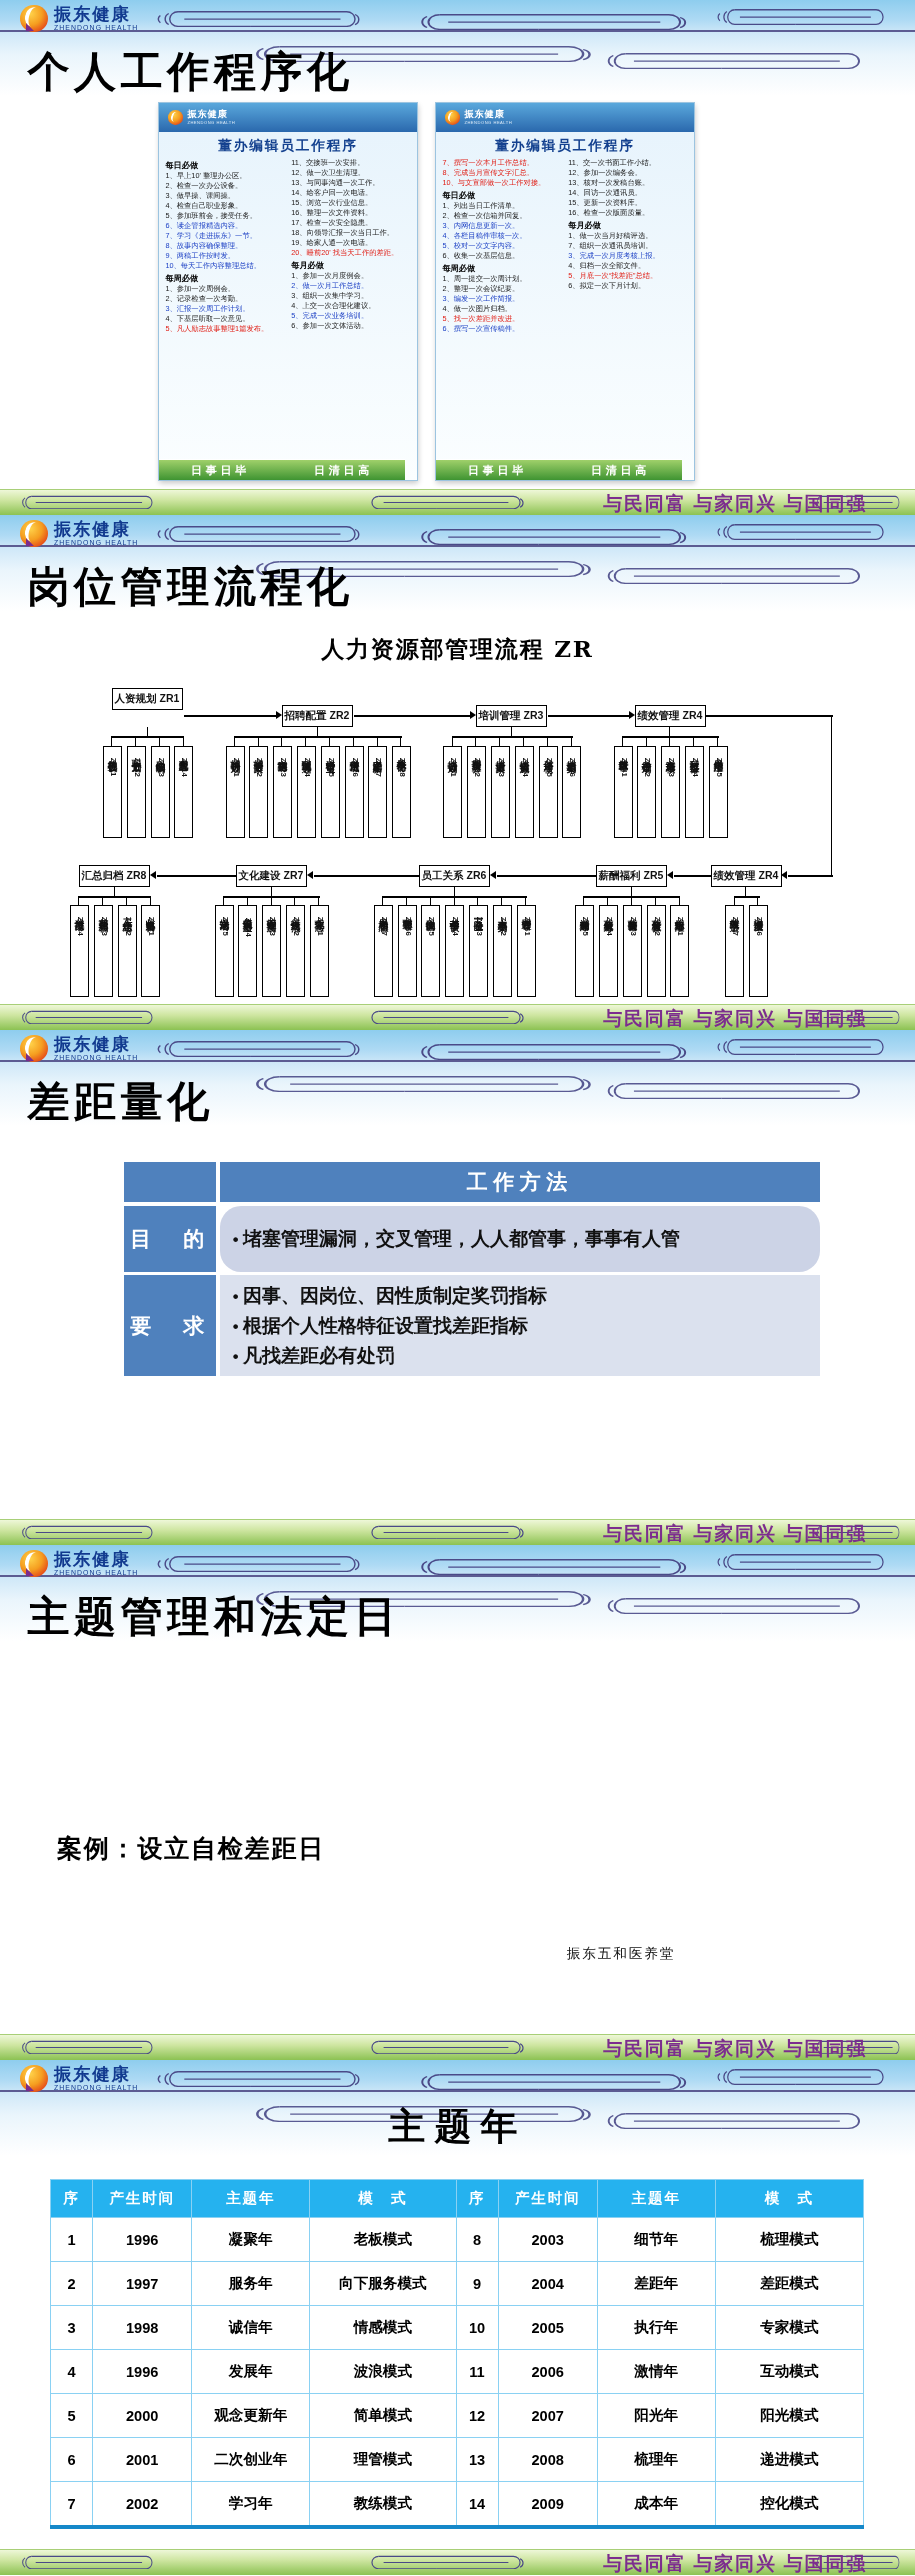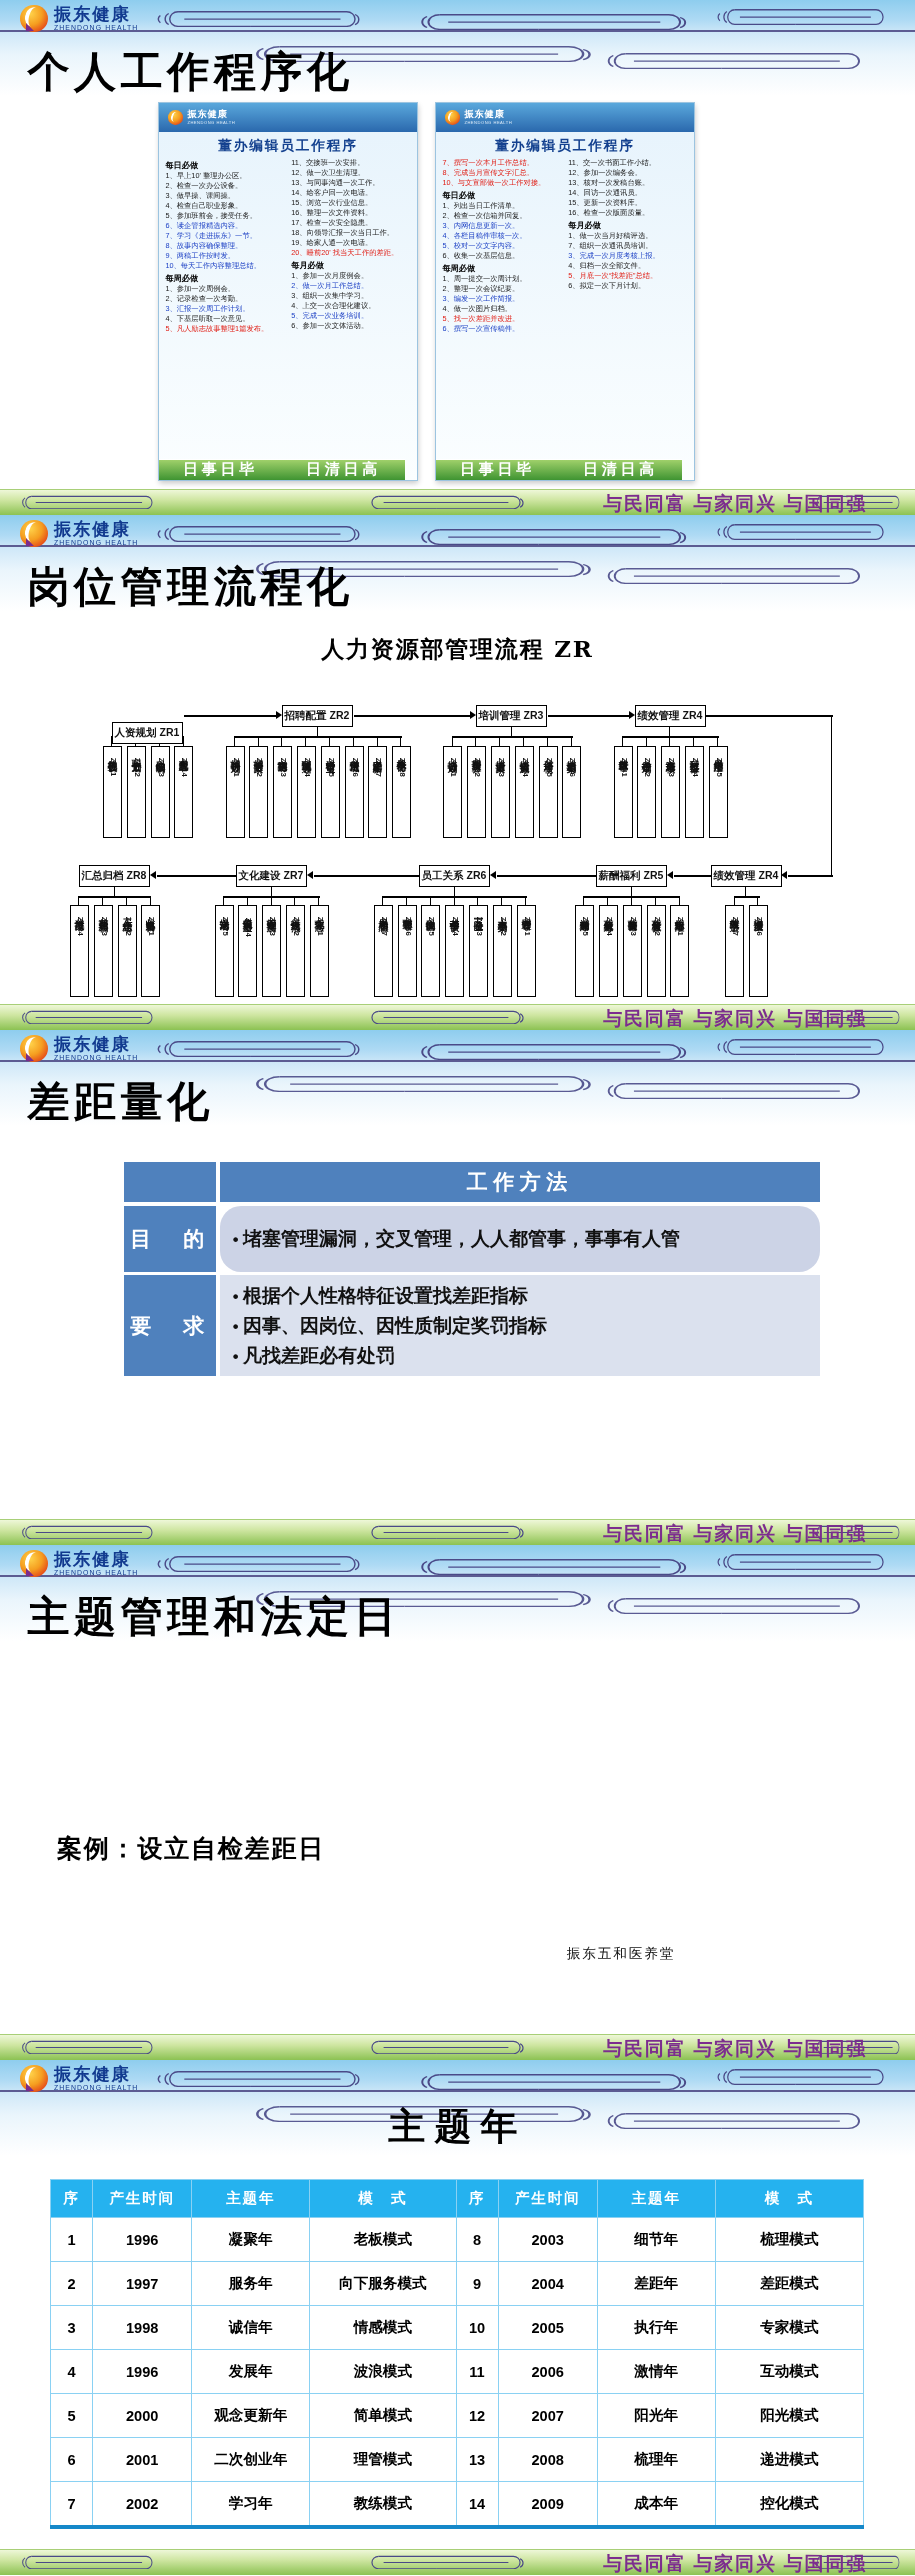--- a/index.html
+++ b/index.html
@@ -53,21 +53,21 @@
   .mtxt b{display:block;color:#fff;font-size:9.2px;font-weight:800;letter-spacing:0.9px;line-height:9.2px;}
   .mtxt i{display:block;color:#dbeaf8;font-style:normal;font-size:4.1px;letter-spacing:0.5px;}
   .ctitle{text-align:center;color:#14418f;font-weight:800;font-size:13.7px;letter-spacing:1.8px;margin:4.6px 0 1.8px;}
   .cbody{display:flex;gap:6.4px;padding:1.8px 6.4px;height:296px;overflow:hidden;}
   .ccol{width:50%;}
   .ci{font-size:7.3px;line-height:10px;color:#1a1a1a;}
   .ci.b{color:#1b3fc4;} .ci.r{color:#e01b12;}
   .ci.h{font-weight:800;font-size:8.2px;margin-top:2.7px;color:#000;}
   .cfoot{position:absolute;bottom:0;left:0;right:12px;height:20px;border-top:0.9px solid #fff;
     background:linear-gradient(to bottom,#9fd06a,#3f9432);display:flex;justify-content:space-around;
-    align-items:flex-start;color:#fff;font-weight:800;font-size:15px;letter-spacing:3.7px;}
+    align-items:center;color:#fff;font-weight:800;font-size:11px;letter-spacing:3.7px;}
 
   
   .chart{position:absolute;left:27.5px;top:119px;width:860px;height:368px;}
   .chart-title{position:absolute;top:0;left:0;width:100%;text-align:center;margin:0;
     font-family:"DejaVu Serif",serif;font-size:23px;font-weight:700;letter-spacing:1.8px;color:#000;}
   .pbox{position:absolute;width:71px;height:22px;box-sizing:border-box;border:1.8px solid #000;background:#fff;
     display:flex;align-items:center;justify-content:center;font-size:10.5px;font-weight:700;white-space:nowrap;z-index:2;}
   .kbox{position:absolute;width:19px;box-sizing:border-box;border:1.8px solid #000;background:#fff;
     writing-mode:vertical-rl;padding:4.6px 0;font-size:9.6px;font-weight:700;line-height:15.6px;}
   .kcn{text-orientation:upright;letter-spacing:0.9px;}
@@ -372,21 +372,21 @@
       <span class="btxt">
         <b>振东健康</b>
         <i>ZHENDONG HEALTH</i>
       </span>
     </div>
   </header>
 
   <h1 class="stitle">岗位管理流程化</h1>
   <div class="chart" id="chart">
     <h2 class="chart-title">人力资源部管理流程 ZR</h2>
-  <div class="pbox" style="left: 84px; top: 88px;">人资规划 ZR1</div>
+  <div class="pbox" style="left: 84px; top: 54px;">人资规划 ZR1</div>
       <div class="stem" style="left: 119px; top: 93px; height: 9.2px;"></div>
       <div class="bus" style="left: 83px; top: 102px; width: 73px;"></div>
       <div class="stem" style="left: 83px; top: 104px; height: 9.2px;"></div>
       <div class="kbox" style="left: 75px; top: 112px; height: 92px;"><span class="kcn">机构设置</span><span class="kcode"> ZR11</span></div>
       <div class="stem" style="left: 107px; top: 104px; height: 9.2px;"></div>
       <div class="kbox" style="left: 99px; top: 112px; height: 92px;"><span class="kcn">职责划分</span><span class="kcode"> ZR12</span></div>
       <div class="stem" style="left: 131px; top: 104px; height: 9.2px;"></div>
       <div class="kbox" style="left: 123px; top: 112px; height: 92px;"><span class="kcn">岗位编制</span><span class="kcode"> ZR13</span></div>
       <div class="stem" style="left: 155px; top: 104px; height: 9.2px;"></div>
       <div class="kbox" style="left: 146px; top: 112px; height: 92px;"><span class="kcn">人员配置</span><span class="kcode"> ZR14</span></div>
@@ -598,22 +598,22 @@
   <h1 class="stitle">差距量化</h1>
   <div class="s3grid">
     <div class="s3lab"></div>
     <div class="s3lab">工作方法</div>
     <div class="s3lab">目　的</div>
     <div class="s3cell c1" id="s3r1">
         <div>堵塞管理漏洞，交叉管理，人人都管事，事事有人管</div>
       </div>
     <div class="s3lab">要　求</div>
     <div class="s3cell c2" id="s3r2">
+        <div>因事、因岗位、因性质制定奖罚指标</div>
         <div>根据个人性格特征设置找差距指标</div>
-        <div>因事、因岗位、因性质制定奖罚指标</div>
         <div>凡找差距必有处罚</div>
       </div>
   </div>
 
   <footer class="sfoot">
     <svg class="fcoil f1c" viewBox="0 0 220 20" preserveAspectRatio="none">
         <g>
           <path d="M26 3 H188 a8 8 0 0 1 0 16 H96"></path>
           <path d="M26 3 a8 8 0 0 0 0 16 h70"></path>
           <path d="M17 5 a7 7 0 0 0 0 12"></path>

